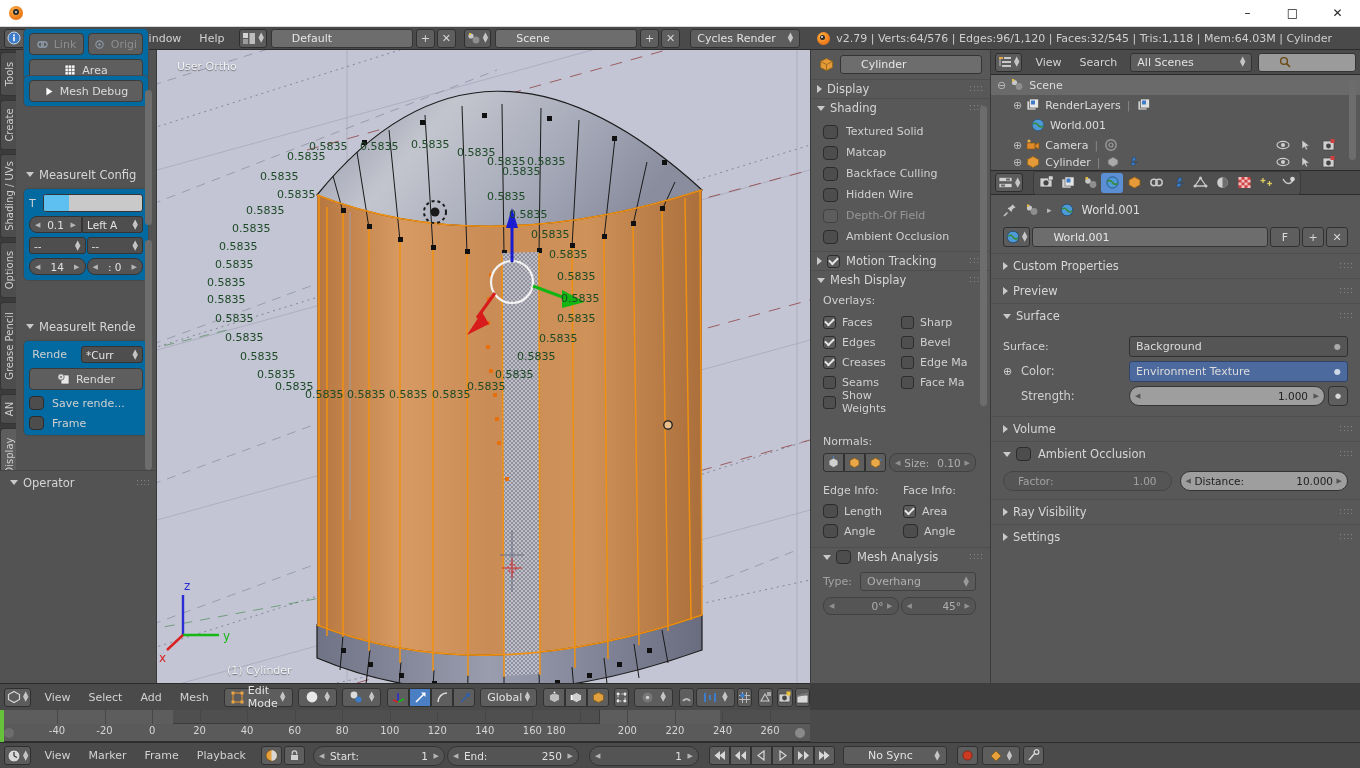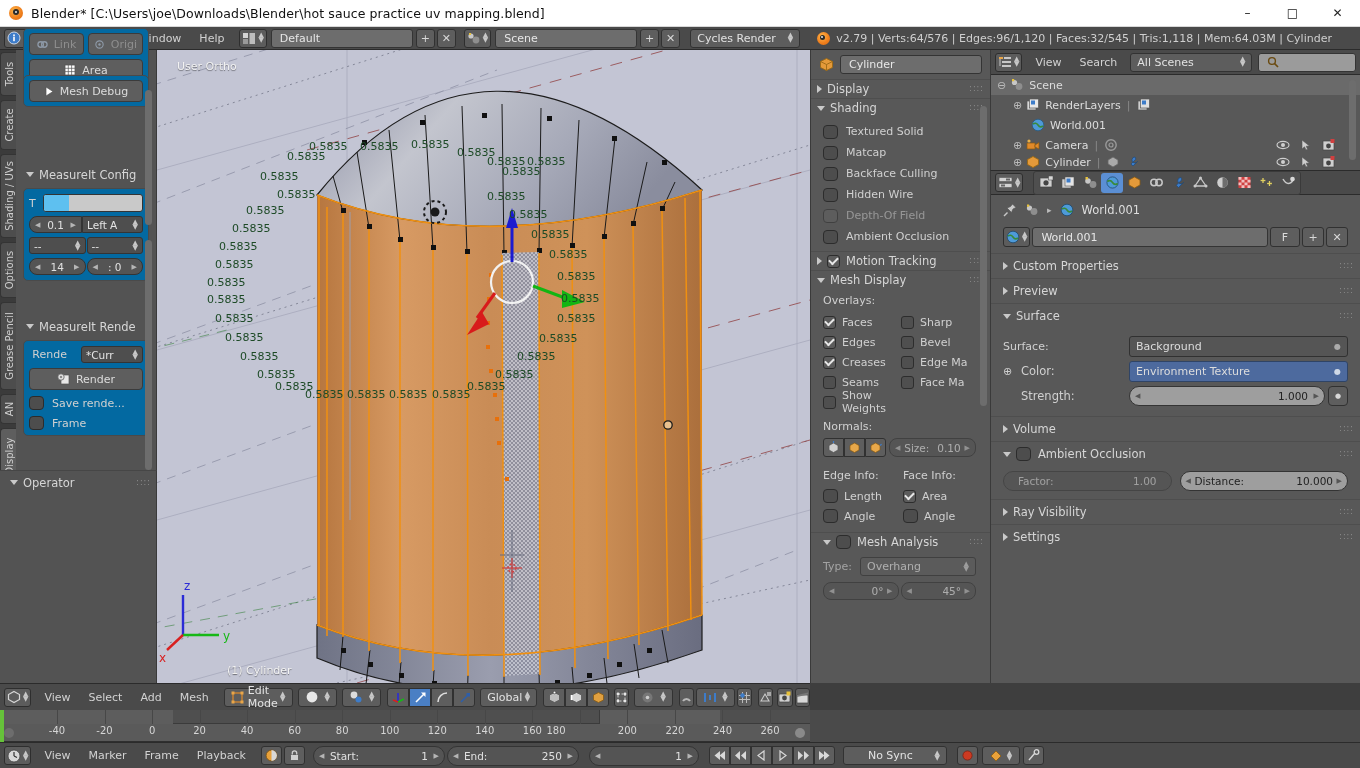--- a/index.html
+++ b/index.html
@@ -38,21 +38,21 @@
     display:flex;align-items:center;height:19px;background:#5c5c5c;border:1px solid #2e2e2e;
     border-radius:3px; margin:0 4px; padding:0 2px;
   }
   .spin2 { display:flex;flex-direction:column;justify-content:center;margin-left:2px;line-height:5px;font-size:7px;color:#c8c8c8;}
   .btnbox {
     height:19px;background:#5e5e5e;border:1px solid #313131;border-radius:3px;
     display:flex;align-items:center;color:#dcdcdc;font-size:11px;padding:0 6px;
   }
   .fld {
     height:19px;background:#6d6d6d;border:1px solid #343434;border-radius:3px;
-    display:flex;align-items:center;color:#e6e6e6;font-size:11px;padding:0 8px;
+    display:flex;align-items:center;color:#e6e6e6;font-size:11px;padding:0 20px;
   }
   .dropdn {
     height:19px;background:#5d5d5d;border:1px solid #323232;border-radius:3px;
     display:flex;align-items:center;color:#e2e2e2;font-size:11px;padding:0 6px;justify-content:space-between;
   }
   .sqbtn {
     width:19px;height:19px;background:#5e5e5e;border:1px solid #313131;border-radius:3px;
     display:flex;align-items:center;justify-content:center;color:#d8d8d8;font-size:11px;
   }
   .panel-hdr {
@@ -142,21 +142,20 @@
 <body>
 
 <div class="app">
 
   <div class="titlebar">
     <div class="tb-ico">
       <div class="o1"></div>
         <div class="o2"></div>
         <div class="o3"></div>
     </div>
-    <div class="tb-title">Blender* [C:\Users\joe\Downloads\Blender\hot sauce practice uv mapping.blend]</div>
     <div class="tb-btns">
       <div class="tb-btn">–</div>
       <div class="tb-btn">□</div>
       <div class="tb-btn close">✕</div>
     </div>
   </div>
 
   <div class="hdr" style="position:absolute;left:0;top:27px;width:1360px;height:23px;">
     <div class="ed-sel">
       <svg width="14" height="14" viewBox="0 0 14 14">
@@ -901,21 +900,21 @@
               <div class="cbx"></div>
               <span class="rowlbl">Edge Ma</span>
             </div>
           <div style="display:flex;align-items:center;gap:6px;height:20px;">
               <div class="cbx"></div>
               <span class="rowlbl">Face Ma</span>
             </div>
         </div>
       </div>
 
-      <div class="rowlbl" style="margin-top:8px;margin-bottom:5px;">Normals:</div>
+      <div class="rowlbl" style="margin-top:23px;margin-bottom:5px;">Normals:</div>
       <div style="display:flex;align-items:center;gap:0;padding-right:14px;">
         <div class="sqbtn" style="width:21px;height:19px;border-radius:3px 0 0 3px;">
           <svg width="13" height="13" viewBox="0 0 13 13">
               <polygon points="6.5,2 11,4.5 11,9 6.5,11.5 2,9 2,4.5" fill="#d0d0d0" stroke="#555" stroke-width="0.7"></polygon>
               <line x1="6.5" y1="2" x2="6.5" y2="0" stroke="#3d7cc9" stroke-width="1.2"></line>
             </svg>
         </div>
         <div class="sqbtn" style="width:21px;height:19px;border-radius:0;">
           <svg width="13" height="13" viewBox="0 0 13 13">
               <polygon points="6.5,2 11,4.5 11,9 6.5,11.5 2,9 2,4.5" fill="#e8a84a" stroke="#8a5a10" stroke-width="0.7"></polygon>

